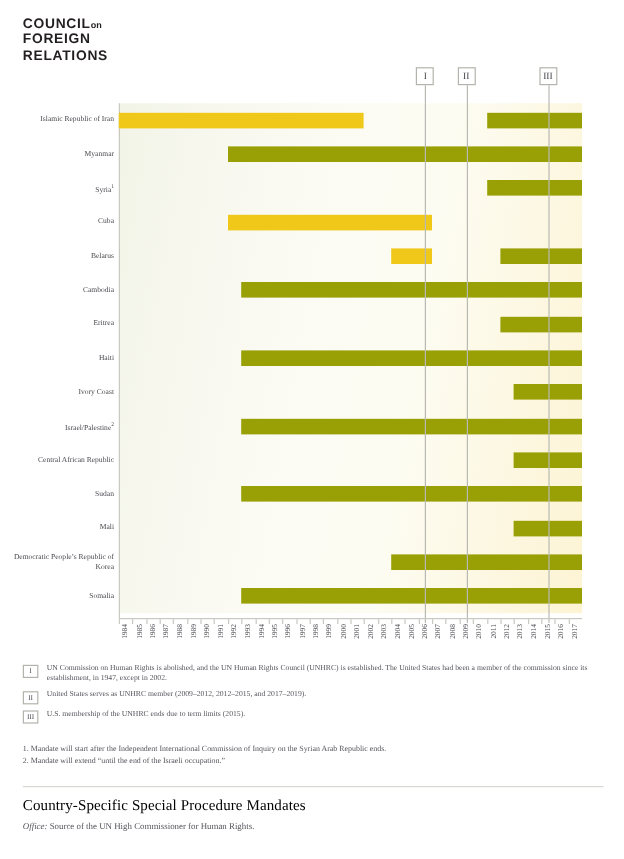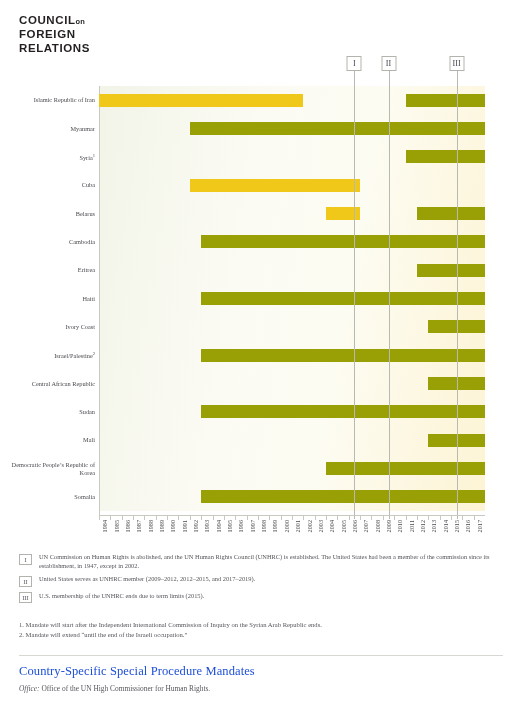--- a/index.html
+++ b/index.html
@@ -134,21 +134,21 @@
     font-size:6.6px; line-height:9.6px; color:#55555c;
   }
 
   
   #rule {
     position:absolute; left:19px; top:655px;
     width:484px; height:1px; background:#d8d8d2;
   }
   #title {
     position:absolute; left:19px; top:664px;
-    font-size:12.5px; color:#1d4ed8; letter-spacing:0.1px;
+    font-size:12.5px; color:#000000; letter-spacing:0.1px;
   }
   #source {
     position:absolute; left:19px; top:684px;
     font-size:7.4px; color:#55555c;
   }
   #source .it { font-style:italic; }
 </style>
 </head>
 <body>
 
@@ -298,14 +298,14 @@
   </div>
 <div id="numnotes">
     <div>1. Mandate will start after the Independent International Commission of Inquiry on the Syrian Arab Republic ends.</div>
     <div>2. Mandate will extend “until the end of the Israeli occupation.”</div>
   </div>
 
 <div id="rule"></div>
 <div id="title">Country-Specific Special Procedure Mandates</div>
 <div id="source">
   <span class="it">Office:</span>
-  <span>Office of the UN High Commissioner for Human Rights.</span>
+  <span>Source of the UN High Commissioner for Human Rights.</span>
 </div>
 
 </body></html>

